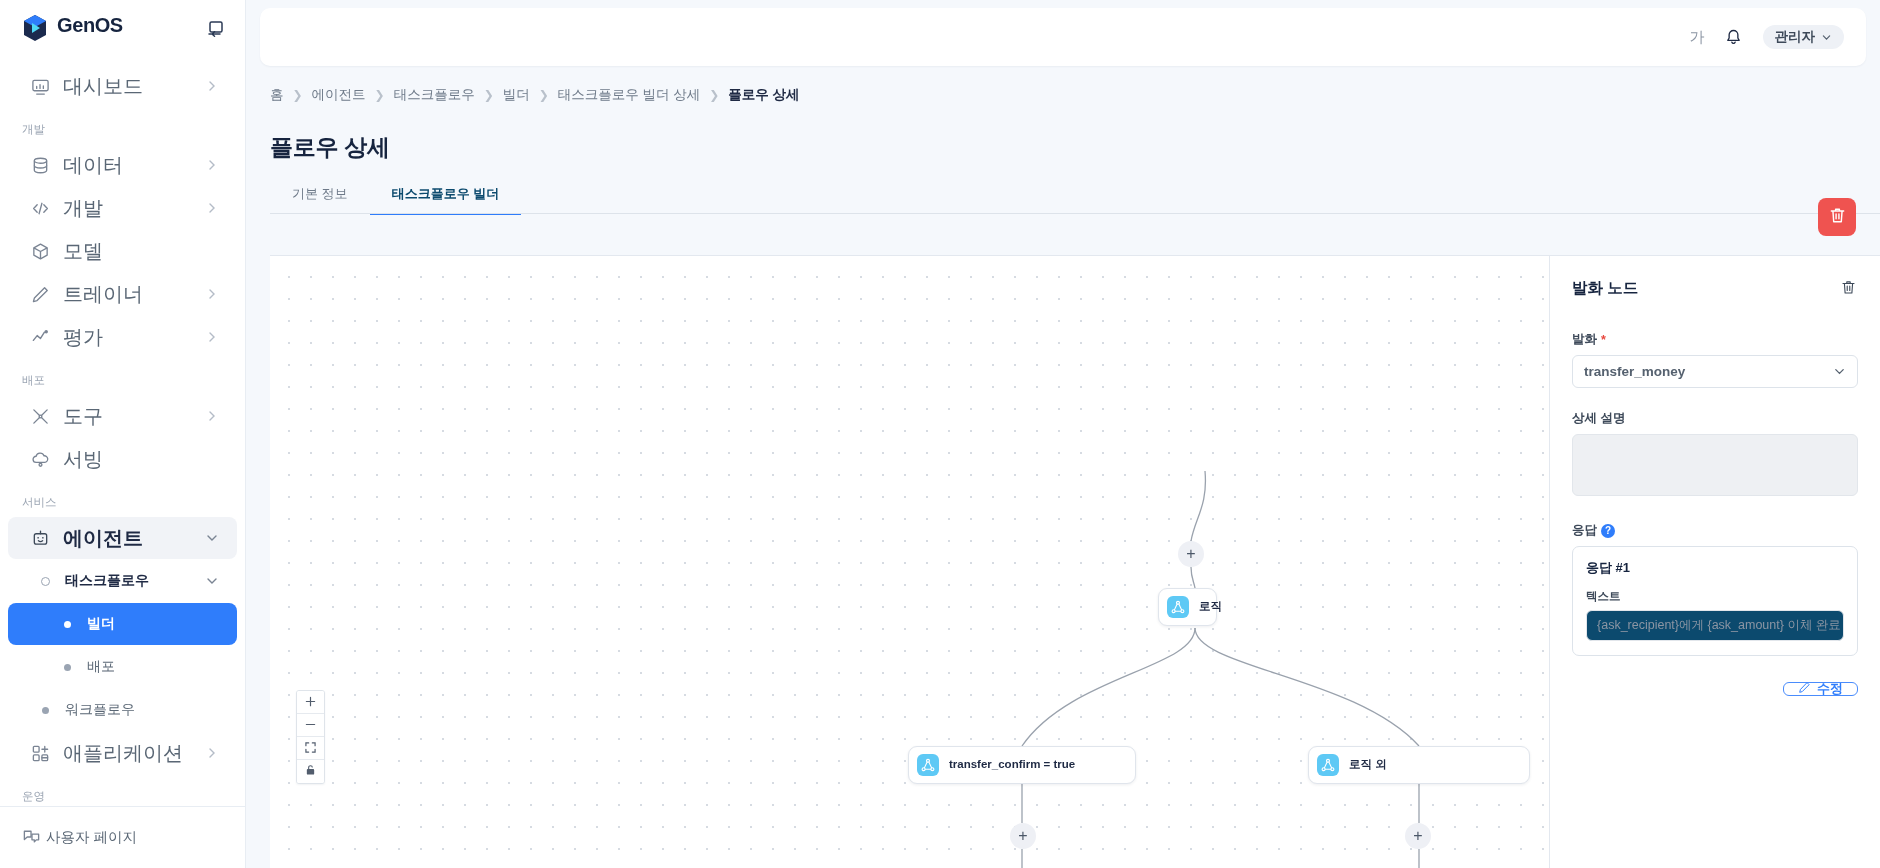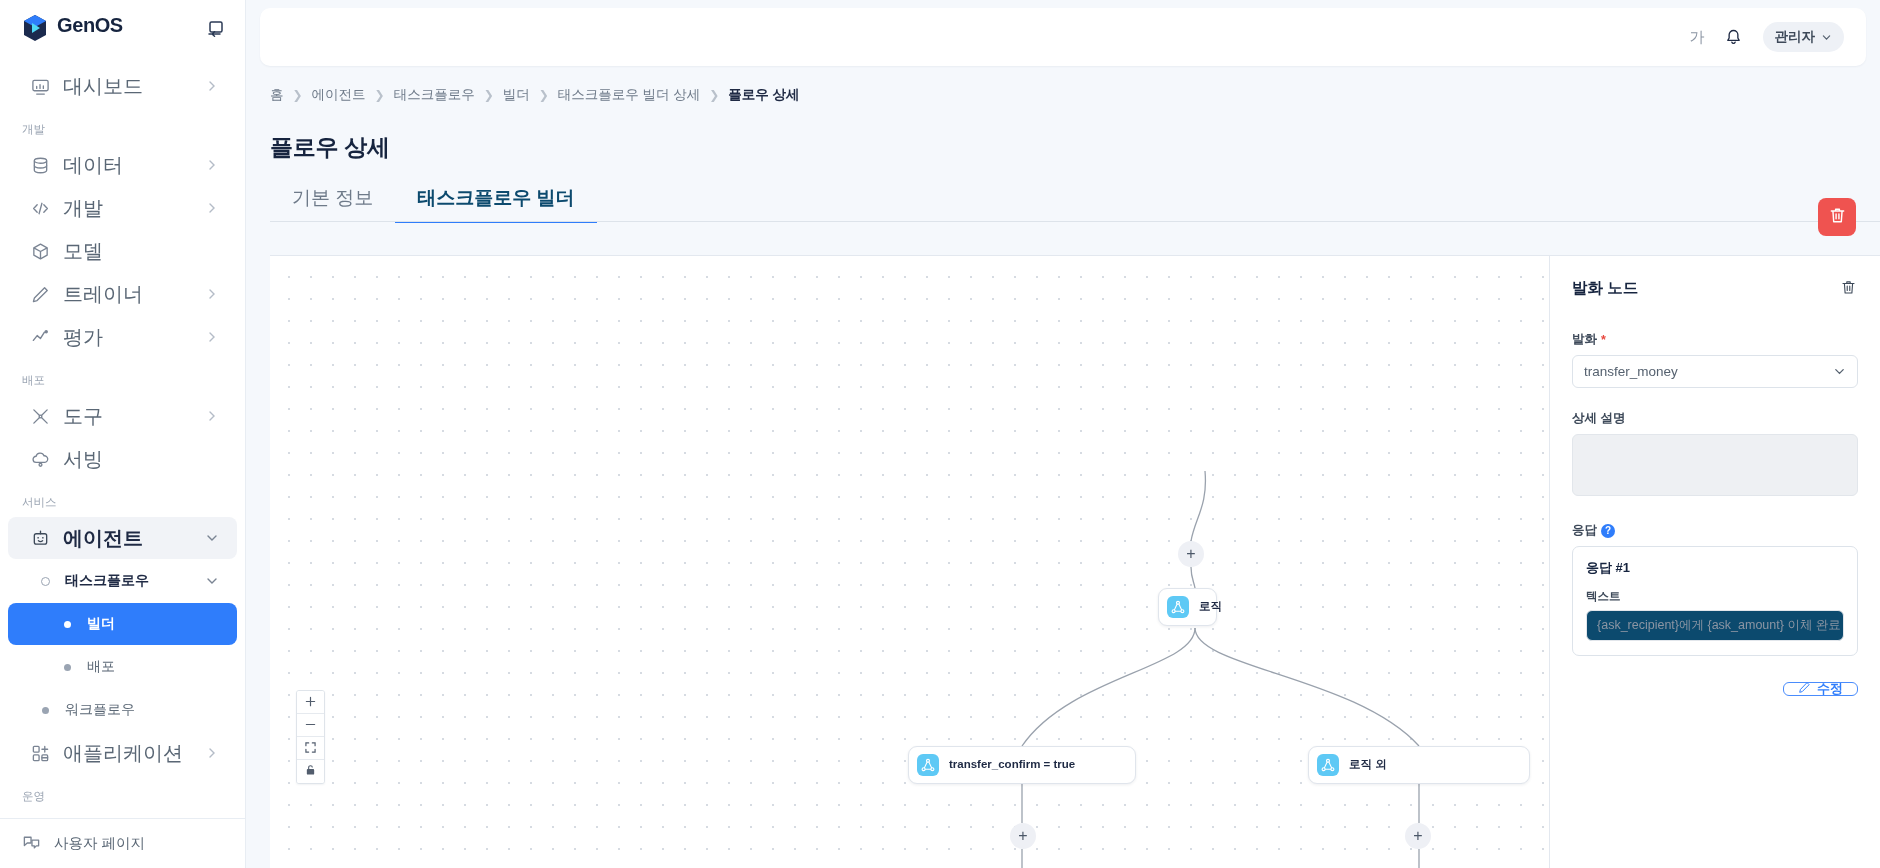--- a/index.html
+++ b/index.html
@@ -46,59 +46,59 @@
   .nav-item.sel {
     background: #2f7dfb; color: #fff; font-weight: 700;
   }
   .nav-item.bold { font-weight: 700; color: #1f2a44; }
   .dot { width: 7px; height: 7px; border-radius: 50%; background: #9aa4b2; flex: 0 0 7px; }
   .dot.white { background: #fff; }
   .ring { width: 9px; height: 9px; border-radius: 50%; border: 1.6px solid #9aa4b2; flex: 0 0 9px; }
   .nav-item.sub .ico, .nav-item.sub2 .ico { width: 14px; flex: 0 0 14px; }
 
   .sidebar-footer {
-    position: absolute; left: 0; bottom: 0; width: 246px; height: 50px;
+    position: absolute; left: 0; bottom: 0; width: 246px; height: 62px;
     background: #fff; border-top: 1px solid #e8edf3;
-    display: flex; align-items: center; padding: 0 22px; gap: 13px;
+    display: flex; align-items: center; padding: 0 22px; gap: 5px;
     font-size: 14.5px; color: #5a6775; cursor: pointer;
   }
 
   
   #main { flex: 1 1 auto; position: relative; background: #f5f8fc; height: 868px; }
 
   .topbar {
     margin: 8px 14px 0 14px; height: 58px; background: #fff;
     border-radius: 10px; display: flex; align-items: center;
     justify-content: flex-end; padding: 0 22px; gap: 18px;
     box-shadow: 0 1px 2px rgba(20,35,70,.05);
   }
   .tb-font { font-size: 15px; color: #8b95a3; cursor: pointer; }
   .tb-bell { width: 22px; height: 22px; cursor: pointer; display:flex; align-items:center; justify-content:center;}
   .tb-user {
-    background: #eef1f6; border-radius: 16px; height: 30px;
+    background: #eef1f6; border-radius: 16px; height: 24px;
     display: flex; align-items: center; gap: 6px; padding: 0 12px;
     font-size: 13.5px; color: #3d4959; font-weight: 700; cursor: pointer;
   }
 
   .breadcrumb {
     display: flex; align-items: center; gap: 9px;
     padding: 20px 0 0 24px; font-size: 13.5px; color: #6e7a89;
   }
   .breadcrumb .sep { color: #b9c1cb; font-size: 12px; }
   .breadcrumb .crumb { cursor: pointer; }
   .breadcrumb .crumb.last { color: #1f2a44; font-weight: 700; cursor: default; }
 
   .page-title {
     font-size: 23px; font-weight: 700; color: #16243f;
     padding: 28px 0 0 24px; letter-spacing: -0.3px;
   }
 
   .tabs-row { display: flex; align-items: flex-end; padding: 22px 0 0 24px; position: relative; }
   .tab {
-    font-size: 19px; color: #6e7a89; padding: 0 22px 11px 22px; cursor: pointer;
+    font-size: 13px; color: #6e7a89; padding: 0 22px 11px 22px; cursor: pointer;
     position: relative;
   }
   .tab.active { color: #0c4a6e; font-weight: 700; }
   .tab.active::after {
     content:''; position: absolute; left: 0; right: 0; bottom: -1px; height: 2.5px; background: #2f7dfb;
   }
   .tabs-underline { position: absolute; left: 24px; right: 0; bottom: 0; height: 1px; background: #dde3ea; }
 
   .delete-fab {
     position: absolute; right: 24px; top: 198px;
@@ -161,21 +161,21 @@
     background: #fff; position: relative;
   }
   .insp-head { display: flex; align-items: flex-end; justify-content: space-between; margin-bottom: 32px; }
   .insp-title { font-size: 15.5px; font-weight: 700; color: #16243f; }
   .insp-del { width: 20px; height: 20px; cursor: pointer; display:flex; align-items:center; justify-content:center;}
   .field-label { font-size: 12.5px; font-weight: 700; color: #3d4959; margin-bottom: 7px; display: flex; align-items: center; gap: 4px;}
   .req { color: #e8483f; font-weight: 700; }
   .select-box {
     height: 33px; border: 1px solid #dde3ea; border-radius: 6px;
     display: flex; align-items: center; justify-content: space-between;
-    padding: 0 11px; font-size: 13.5px; color: #55616f; cursor: pointer; background: #fff;
+    padding: 0 11px; font-size: 13.5px; color: #55616f; cursor: pointer; background: #fff; font-weight: bold;
   }
   .textarea-box {
     height: 62px; background: #eef0f3; border: 1px solid #e2e6eb; border-radius: 6px;
     margin-bottom: 0; width: 100%; resize: none; padding: 8px 10px;
     font-family: inherit; font-size: 13px; color: #55616f;
   }
   .gap-22 { height: 22px; }
   .help-badge {
     width: 14px; height: 14px; border-radius: 50%; background: #2f7dfb; color: #fff;
     font-size: 10px; font-weight: 700; display: inline-flex; align-items: center;

